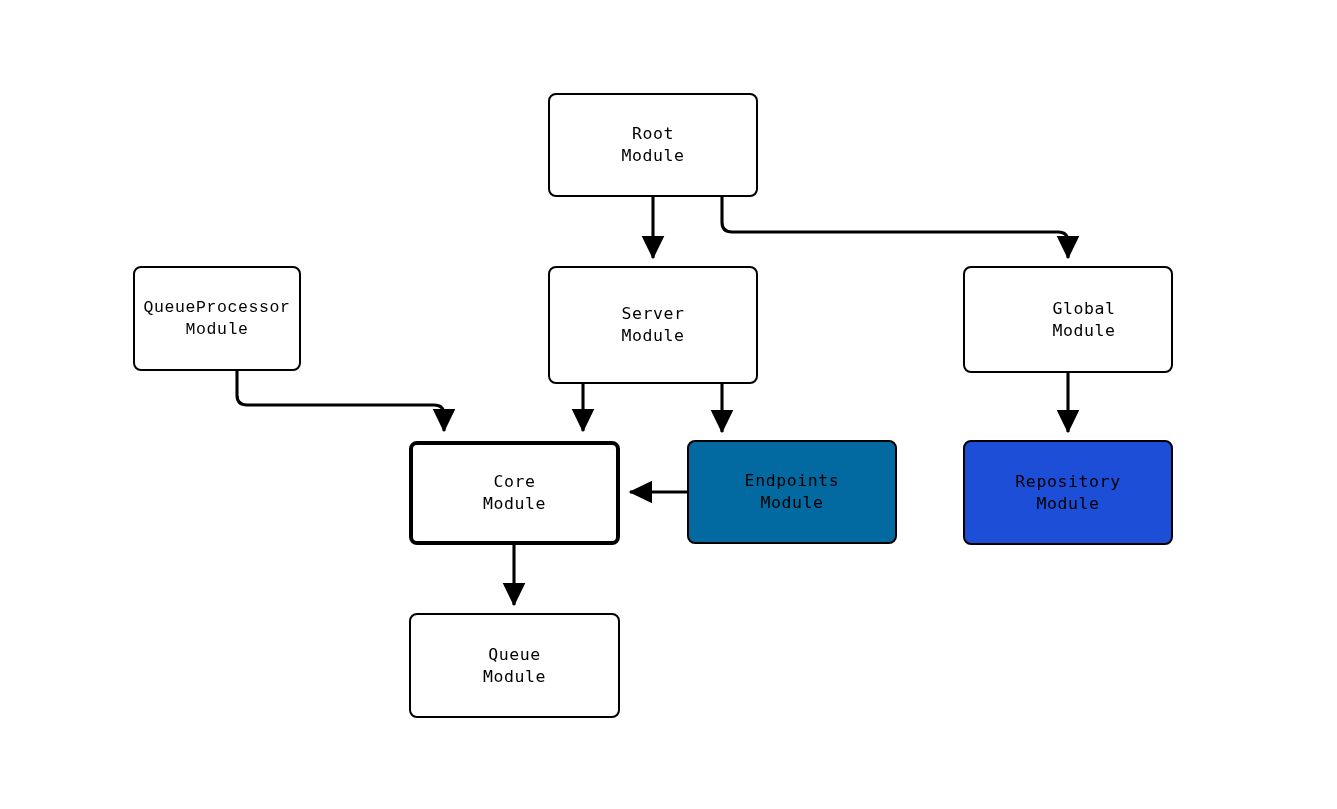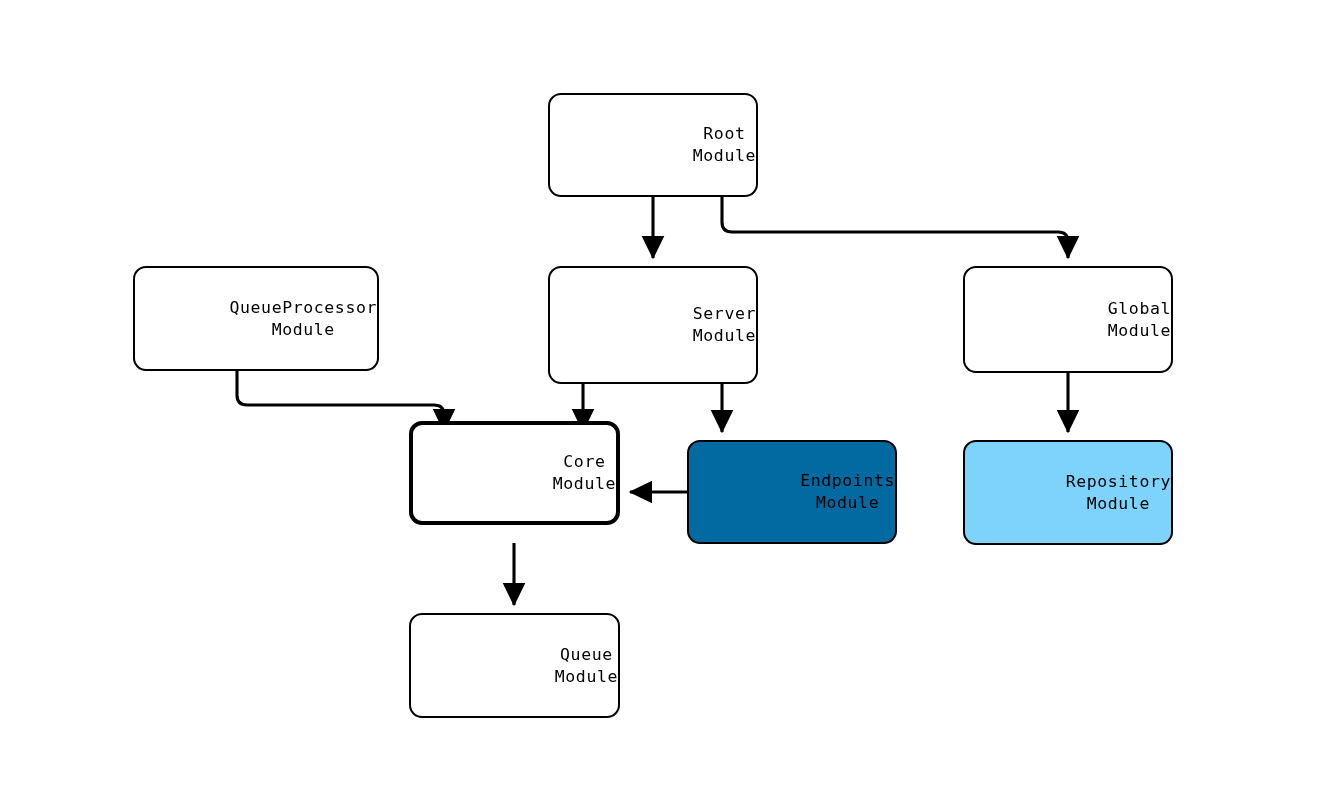--- a/index.html
+++ b/index.html
@@ -21,24 +21,24 @@
     left: 0;
     top: 0;
     width: 1337px;
     height: 809px;
   }
   .node {
     position: absolute;
     box-sizing: border-box;
     background: #ffffff;
     border: 2.6px solid #000000;
-    border-radius: 13px;
+    border-radius: 8px;
     display: flex;
     flex-direction: column;
-    align-items: flex-end;
+    align-items: center;
     justify-content: center;
     z-index: 3;
   }
   .node.highlight {
     border-width: 4.4px;
   }
   .node-label {
     font-size: 16.5px;
     line-height: 22px;
     color: #000000;
@@ -69,41 +69,41 @@
         <path d="M 514 543 L 514 605" marker-end="url(#arrowhead)"></path>
         <path d="M 1068 373 L 1068 432" marker-end="url(#arrowhead)"></path>
       </g>
   </svg>
 
   <div id="nodes">
       <div class="node" style="left: 548px; top: 93px; width: 210px; height: 104px; border-color: rgb(0, 0, 0); background: rgb(255, 255, 255);">
         <div class="node-label">Root
 Module</div>
       </div>
-      <div class="node" style="left: 133px; top: 266px; width: 246px; height: 105px; border-color: rgb(0, 0, 0); background: rgb(255, 255, 255);">
+      <div class="node" style="left: 133px; top: 266px; width: 168px; height: 105px; border-color: rgb(0, 0, 0); background: rgb(255, 255, 255); font-family: Liberation Mono, monospace;">
         <div class="node-label">QueueProcessor
 Module</div>
       </div>
       <div class="node" style="left: 548px; top: 266px; width: 210px; height: 118px; border-color: rgb(0, 0, 0); background: rgb(255, 255, 255);">
         <div class="node-label">Server
 Module</div>
       </div>
       <div class="node" style="left: 963px; top: 266px; width: 210px; height: 107px; border-color: rgb(0, 0, 0); background: rgb(255, 255, 255); padding-left: 32px;">
         <div class="node-label">Global
 Module</div>
       </div>
-      <div class="node highlight" style="left: 409px; top: 421px; width: 211px; height: 104px; border-color: rgb(0, 0, 0); background: rgb(255, 255, 255);">
+      <div class="node highlight" style="left: 409px; top: 441px; width: 211px; height: 104px; border-color: rgb(0, 0, 0); background: rgb(255, 255, 255);">
         <div class="node-label">Core
 Module</div>
       </div>
       <div class="node" style="left: 687px; top: 440px; width: 210px; height: 104px; border-color: rgb(0, 0, 0); background: #0369a1;">
         <div class="node-label">Endpoints
 Module</div>
       </div>
-      <div class="node" style="left: 963px; top: 440px; width: 210px; height: 105px; border-color: rgb(0, 0, 0); background: #7dd3fc;">
+      <div class="node" style="left: 963px; top: 440px; width: 210px; height: 105px; border-color: rgb(0, 0, 0); background: #1d4ed8;">
         <div class="node-label">Repository
 Module</div>
       </div>
       <div class="node" style="left: 409px; top: 613px; width: 211px; height: 105px; border-color: rgb(0, 0, 0); background: rgb(255, 255, 255);">
         <div class="node-label">Queue
 Module</div>
       </div>
     </div>
 
 </div>

